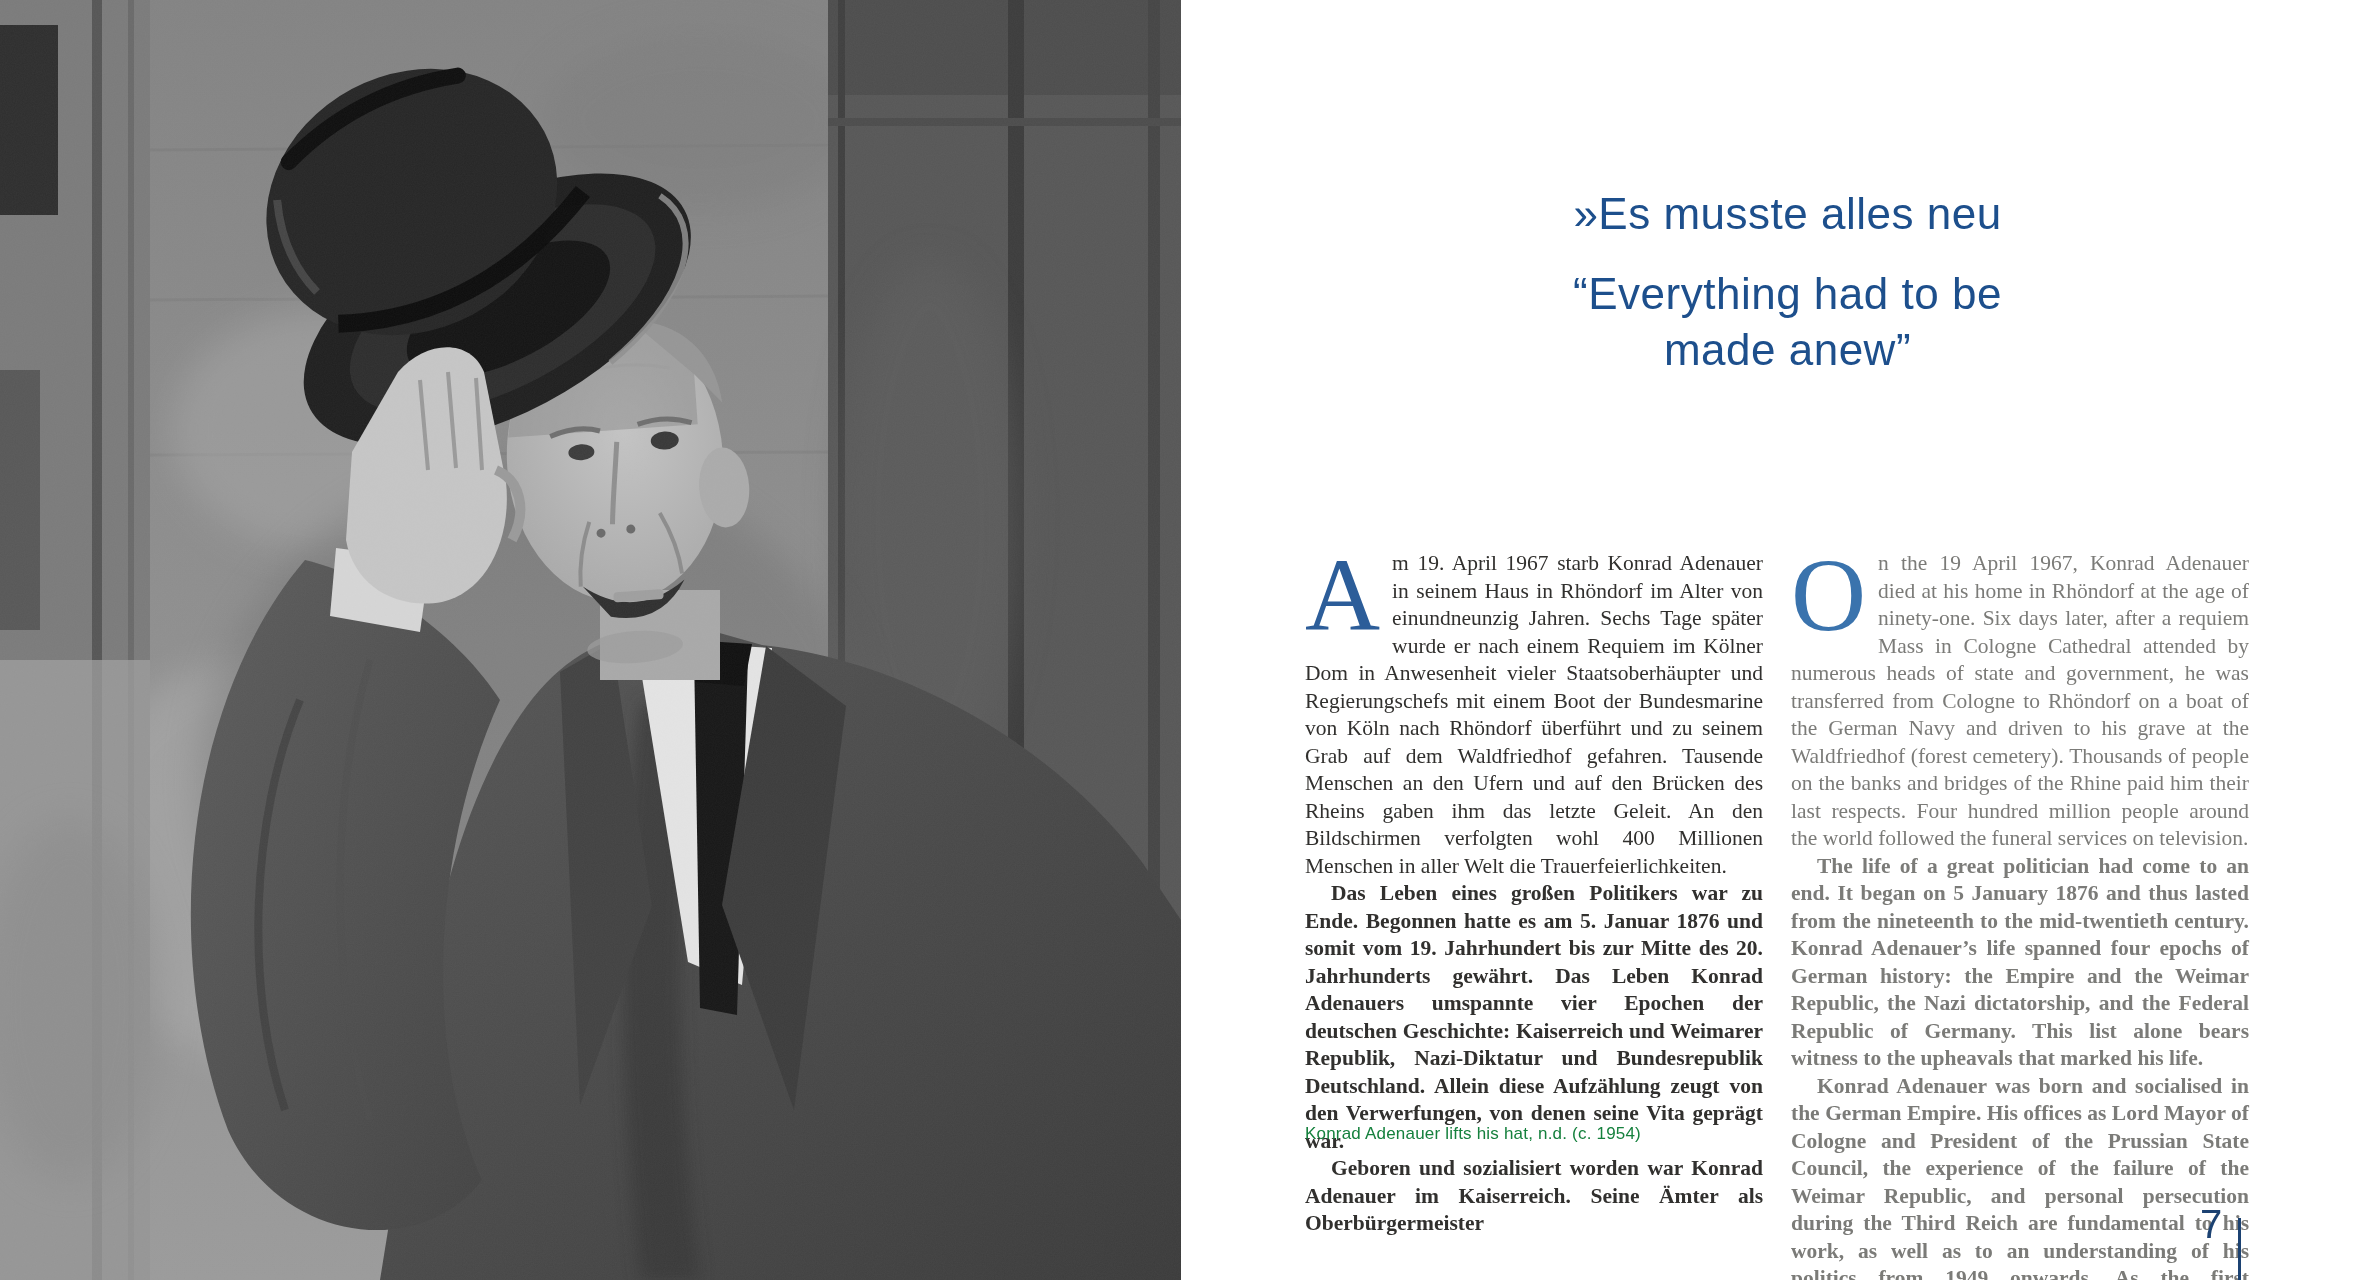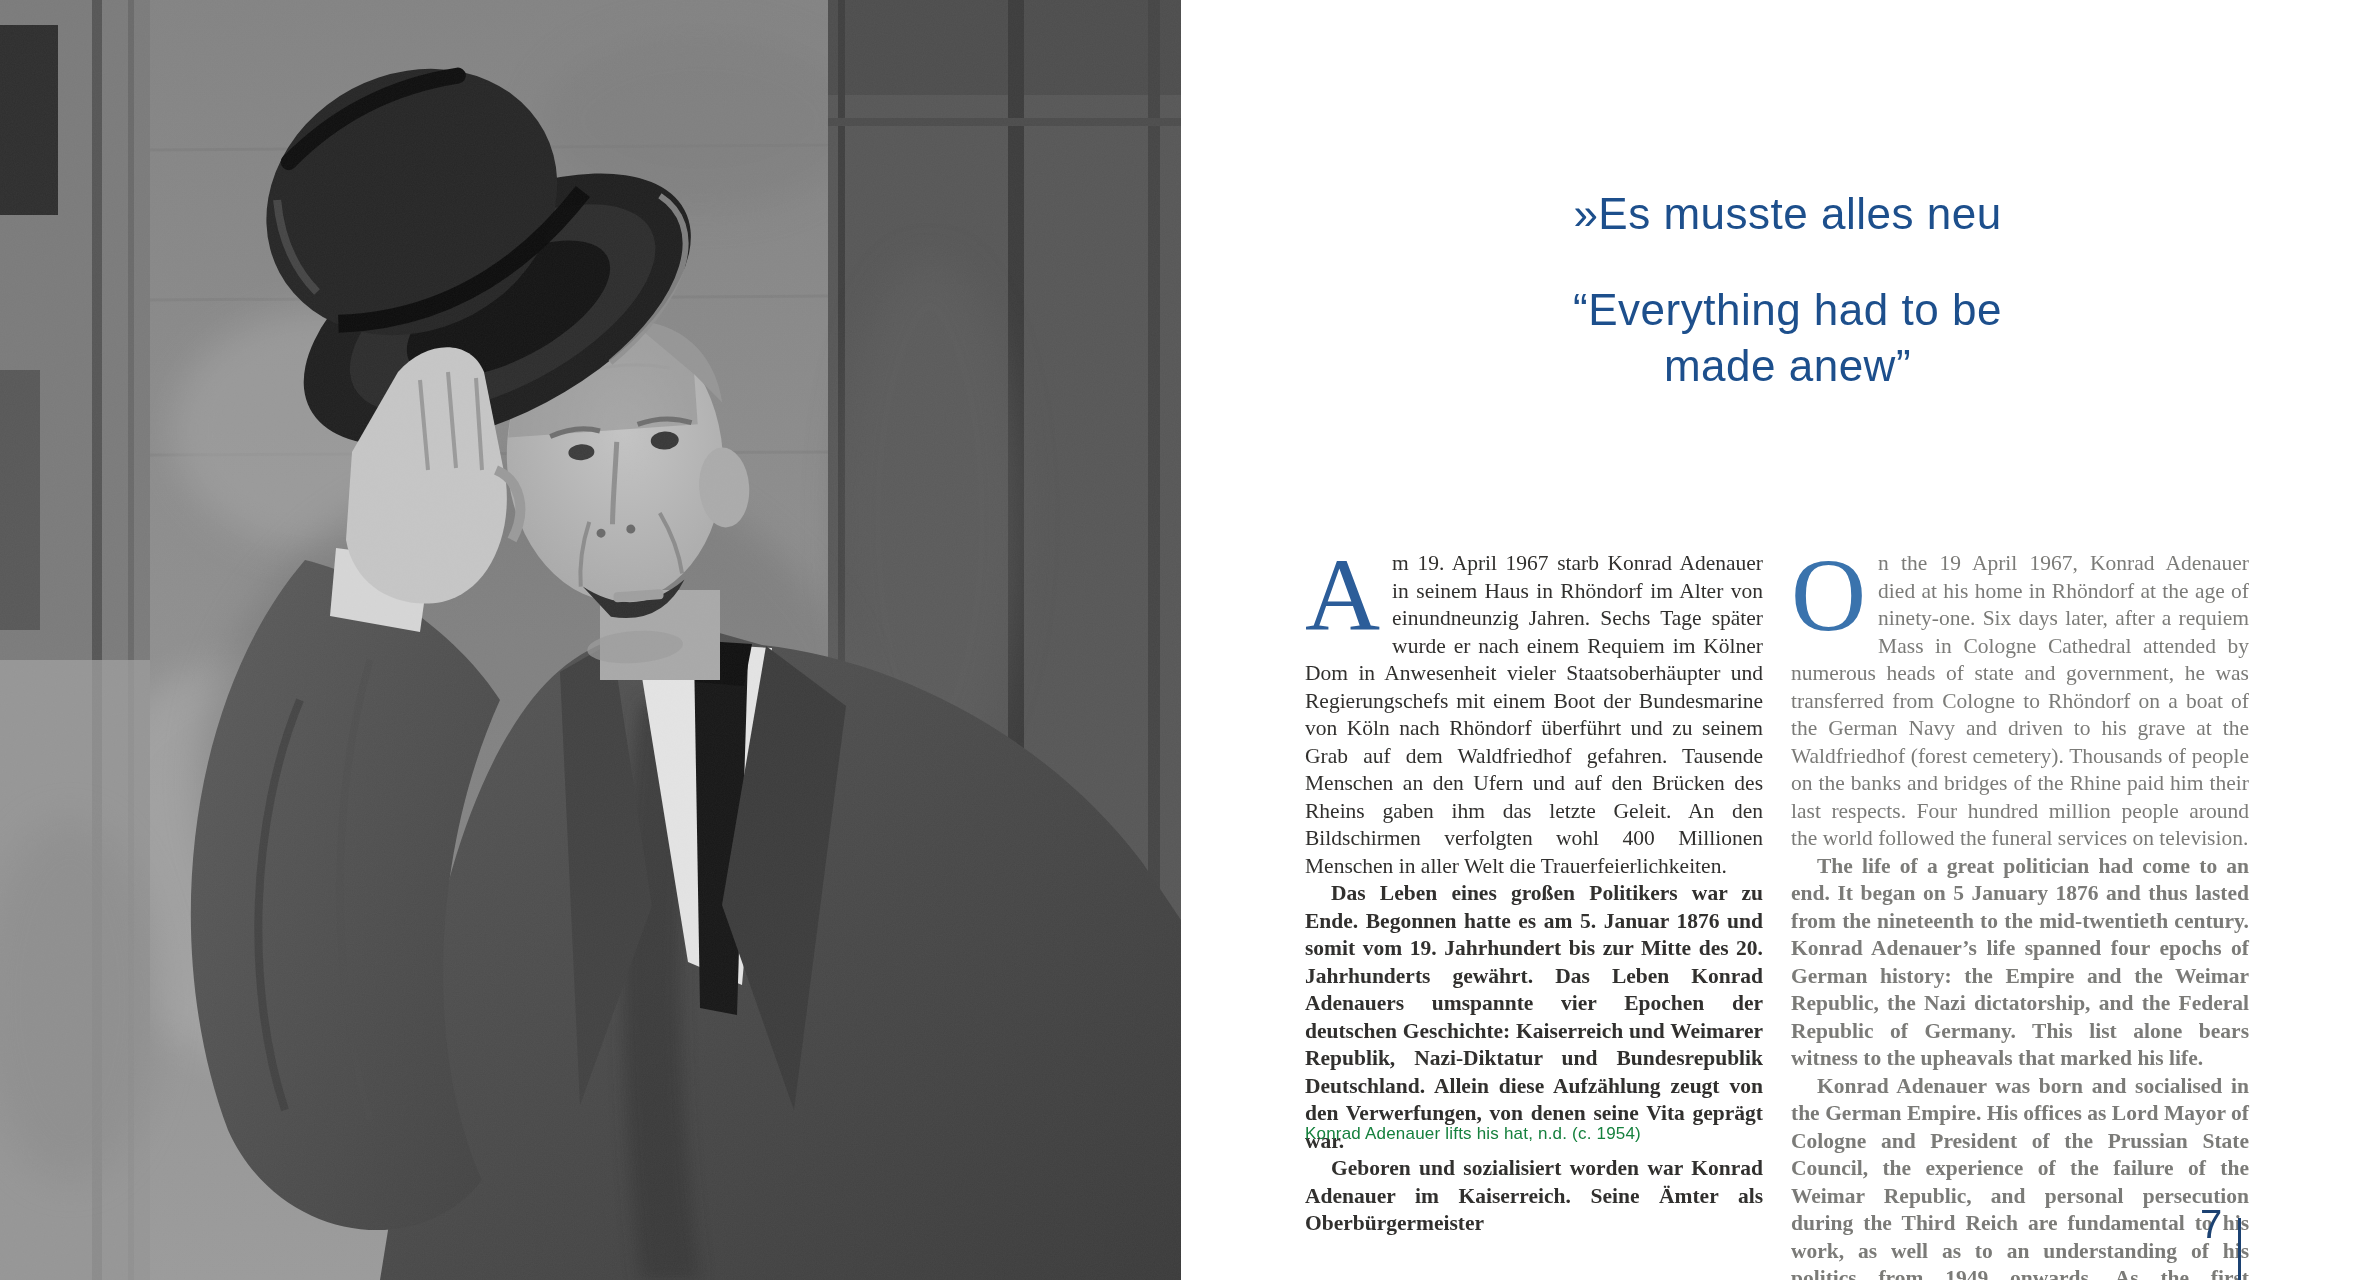--- a/index.html
+++ b/index.html
@@ -22,21 +22,21 @@
     background:#ffffff;
   }
   .title-block{
     position:absolute;left:0;top:186px;width:1181px;
     text-align:center;
     color:#1d4f8c;
     font-weight:300;
     letter-spacing:.5px;
   }
   .title-line{display:block;font-size:44px;line-height:56px;padding-left:32px;}
-  .title-en{margin-top:40px;}
+  .title-en{margin-top:24px;}
   .col{
     position:absolute;top:550px;width:458px;
     font-family:"Liberation Serif","DejaVu Serif",serif;
     font-size:21.5px;line-height:27.5px;
     text-align:justify;
   }
   .col p{margin:0;}
   .col p + p{text-indent:26px;font-weight:bold;}
   .col-de{left:124px;color:#31302e;}
   .col-en{left:610px;color:#7b7b78;}

